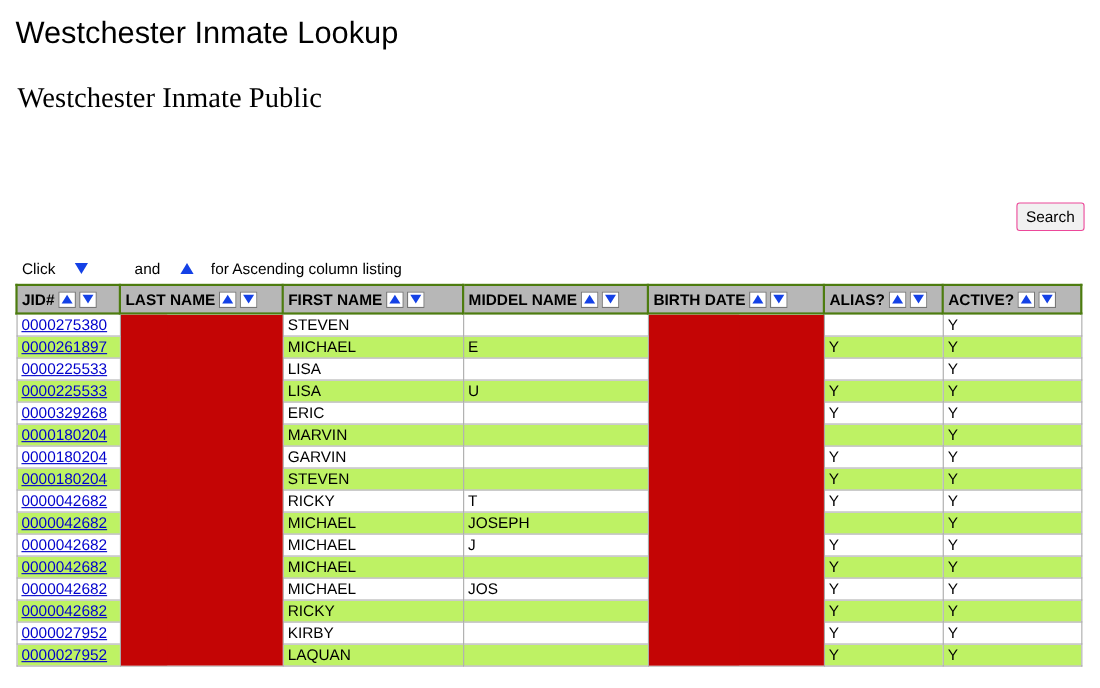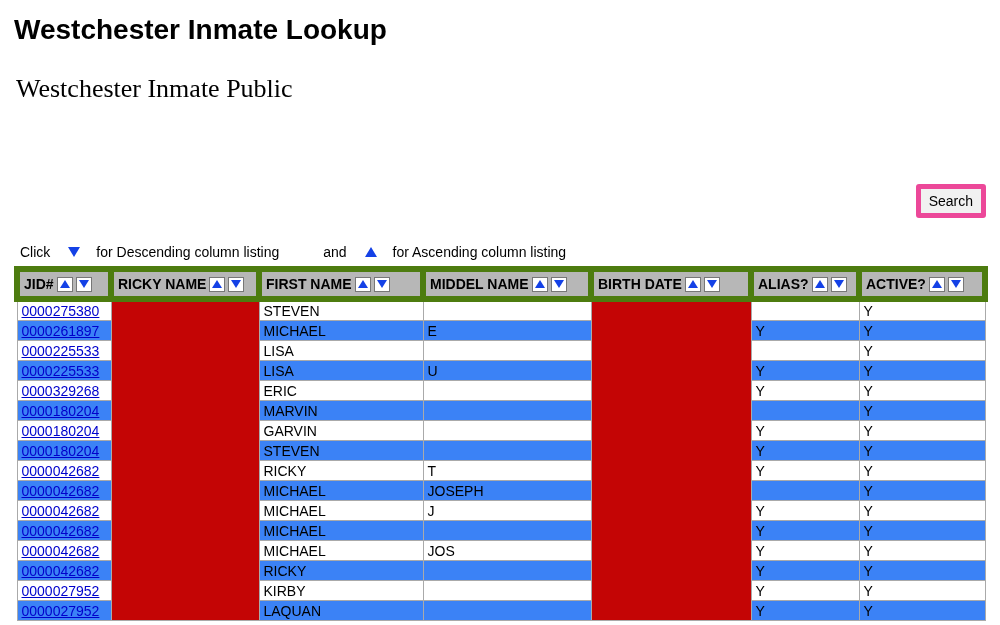--- a/index.html
+++ b/index.html
@@ -4,39 +4,39 @@
   <style>
     * { box-sizing: border-box; }
     body {
       font-family: Arial, Helvetica, sans-serif;
       margin: 0;
       padding: 10px 14px;
       background: #fff;
     }
     .page-heading {
       font-size: 28px;
-      font-weight: bold;
+      font-weight: normal;
       margin: 4px 0 28px 0;
     }
     .sub-heading {
       font-family: Georgia, 'Times New Roman', serif;
       font-size: 26px;
       font-weight: normal;
       margin: 0 0 80px 2px;
     }
     .search-row {
       display: flex;
       justify-content: flex-end;
       margin: 0 0 26px 0;
     }
     .search-btn {
       font-size: 14px;
       padding: 4px 8px;
       background: #f1f1f1;
-      border: 5px solid #ec4899;
+      border: 1px solid #ec4899;
       border-radius: 3px;
       cursor: pointer;
     }
     .legend {
       font-size: 14px;
       margin: 0 0 6px 6px;
       display: flex;
       align-items: center;
       gap: 16px;
     }
@@ -67,21 +67,21 @@
     colgroup col.c3 { width: 168px; }
     colgroup col.c4 { width: 160px; }
     colgroup col.c5 { width: 108px; }
     colgroup col.c6 { width: 126px; }
     th {
       background: #b7b7b7;
       font-size: 14px;
       font-weight: bold;
       text-align: left;
       padding: 4px 2px 4px 4px;
-      border: 6px solid #4d7c0f;
+      border: 2px solid #4d7c0f;
       white-space: nowrap;
     }
     th .th-wrap {
       display: inline-flex;
       align-items: center;
       gap: 3px;
     }
     th .sort-btn {
       display: inline-flex;
       align-items: center;
@@ -103,42 +103,41 @@
       border-top: 8px solid #1441e6;
     }
     td {
       border: 1px solid #aaa;
       font-size: 14px;
       padding: 1px 4px;
       height: 20px;
       vertical-align: middle;
       overflow: hidden;
     }
-    tr.alt td { background: #3b82f6; }
+    tr.alt td { background: #bef264; }
     td.link a {
       color: #0000cc;
       text-decoration: underline;
       cursor: pointer;
     }
     td.redact { background: #c40505 !important; }
   </style>
 </head>
 <body>
 
 <div class="page-heading">Westchester Inmate Lookup</div>
 <div class="sub-heading">Westchester Inmate Public</div>
 
 <div class="search-row">
   <button class="search-btn">Search</button>
 </div>
 
 <div class="legend">
   <span class="txt">Click</span>
   <span class="tri-down"></span>
-  <span class="txt">for Descending column listing</span>
   <span style="width:10px;"></span>
   <span class="txt">and</span>
   <span class="tri-up"></span>
   <span class="txt">for Ascending column listing</span>
 </div>
 
 <table>
   <colgroup>
     <col class="c0">
       <col class="c1">
@@ -153,21 +152,21 @@
         <th><span class="th-wrap">
             <span>JID#</span>
             <span class="sort-btn">
               <span class="tri-up"></span>
             </span>
             <span class="sort-btn">
               <span class="tri-down"></span>
             </span>
           </span></th>
         <th><span class="th-wrap">
-            <span>RICKY NAME</span>
+            <span>LAST NAME</span>
             <span class="sort-btn">
               <span class="tri-up"></span>
             </span>
             <span class="sort-btn">
               <span class="tri-down"></span>
             </span>
           </span></th>
         <th><span class="th-wrap">
             <span>FIRST NAME</span>
             <span class="sort-btn">

